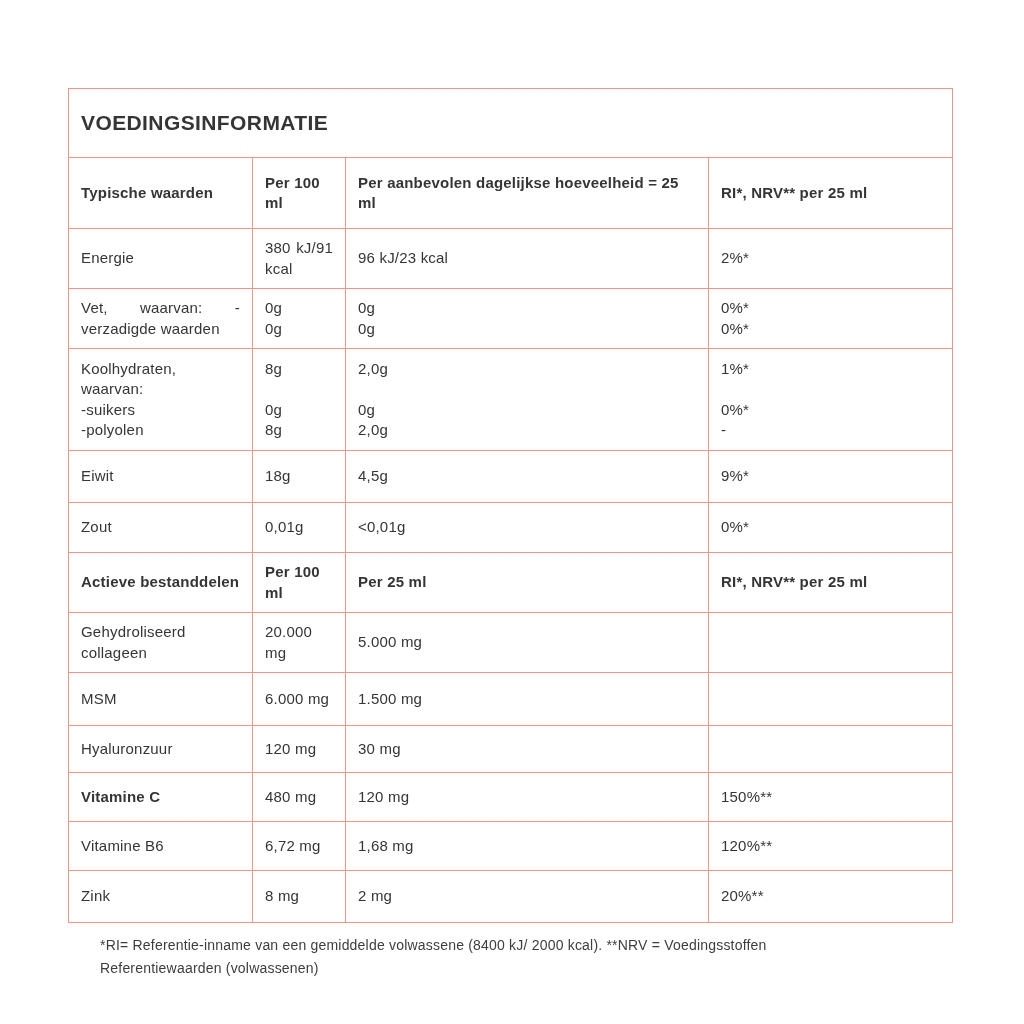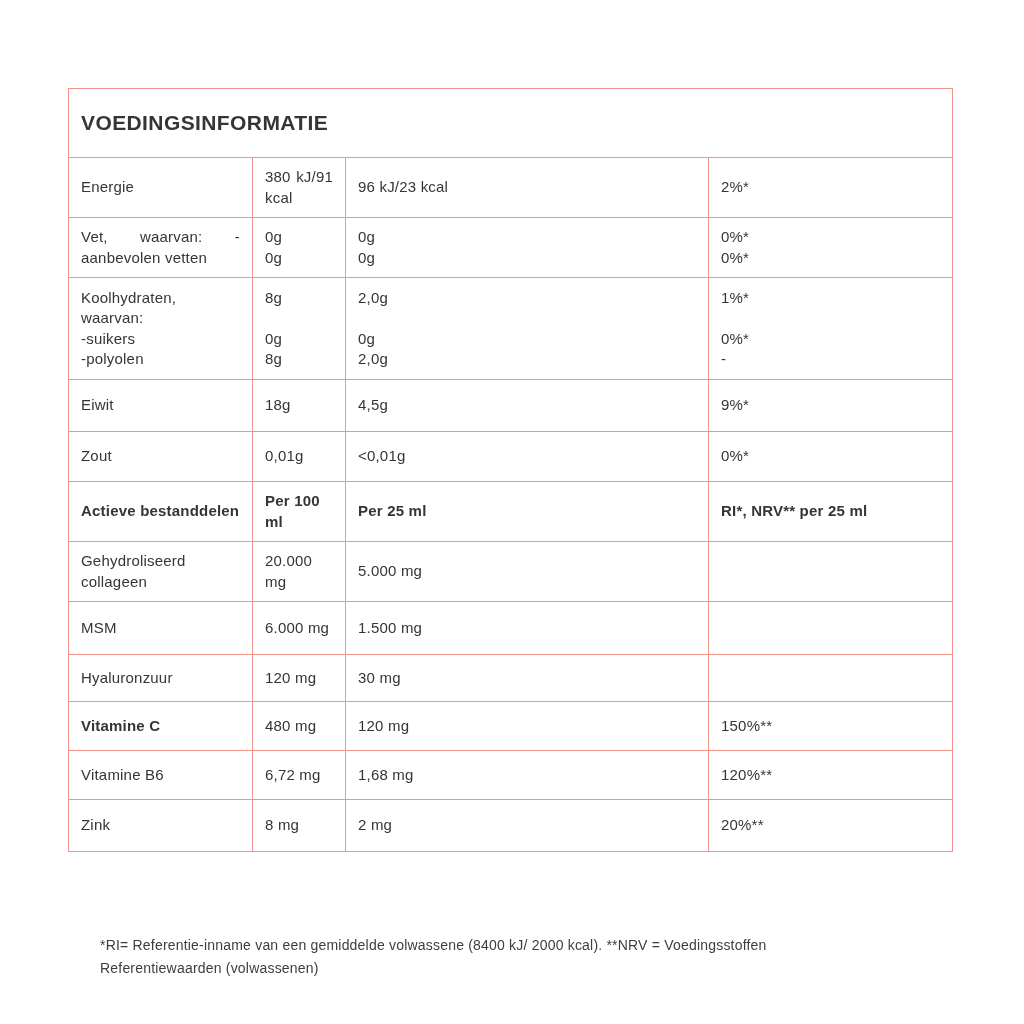--- a/index.html
+++ b/index.html
@@ -61,20 +61,26 @@
     <colgroup>
       <col style="width:184px">
       <col style="width:93px">
       <col style="width:363px">
       <col style="width:244px">
     </colgroup>
     <tbody>
       <tr class="title-row">
         <td colspan="4">VOEDINGSINFORMATIE</td>
       </tr>
+      <tr class="header-row">
+        <td>Typische waarden</td>
+        <td>Per 100 ml</td>
+        <td>Per aanbevolen dagelijkse hoeveelheid = 25 ml</td>
+        <td>RI*, NRV** per 25 ml</td>
+      </tr>
     <tr style="height: 57px;">
           <td>
             <div class="line">Energie</div>
           </td>
           <td>
             <div class="jline">
               <span>380</span>
               <span>kJ/91</span>
             </div>
             <div class="line">kcal</div>
@@ -86,21 +92,21 @@
             <div class="line">2%*</div>
           </td>
         </tr>
         <tr style="height: 58px;">
           <td>
             <div class="jline">
               <span>Vet,</span>
               <span>waarvan:</span>
               <span>-</span>
             </div>
-            <div class="line">aanbevolen vetten</div>
+            <div class="line">verzadigde waarden</div>
           </td>
           <td>
             <div class="line">0g</div>
             <div class="line">0g</div>
           </td>
           <td>
             <div class="line">0g</div>
             <div class="line">0g</div>
           </td>
           <td>

